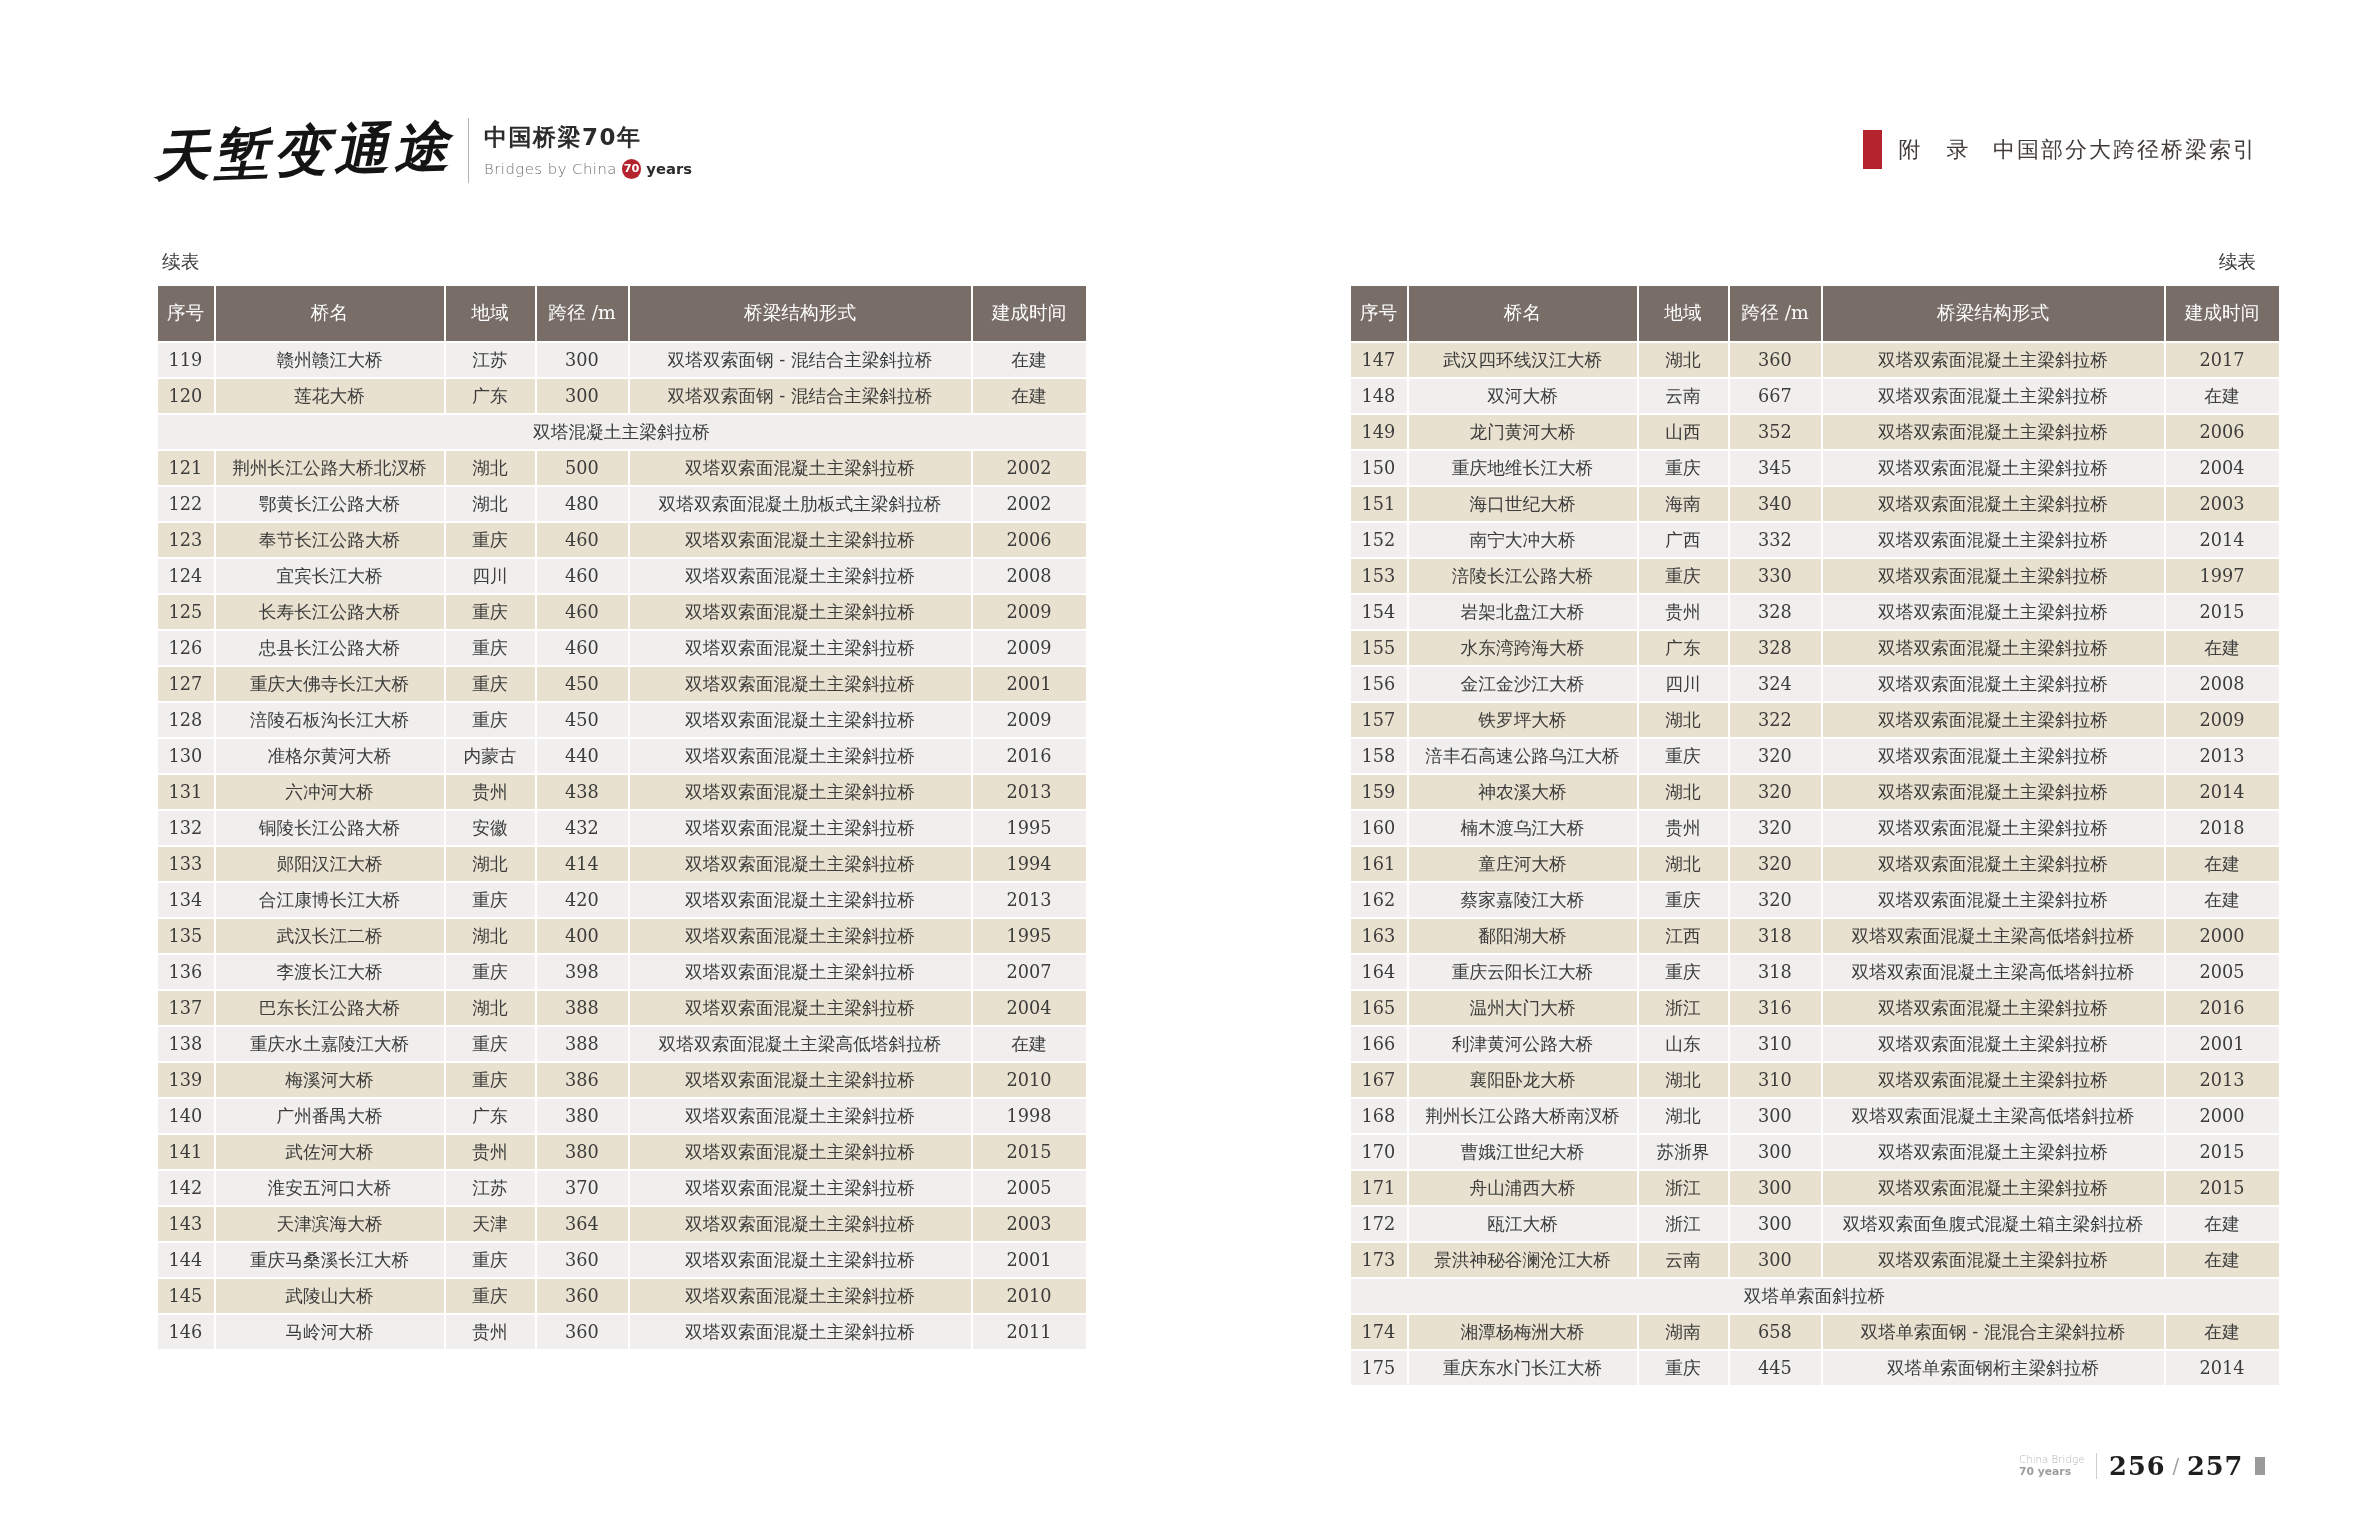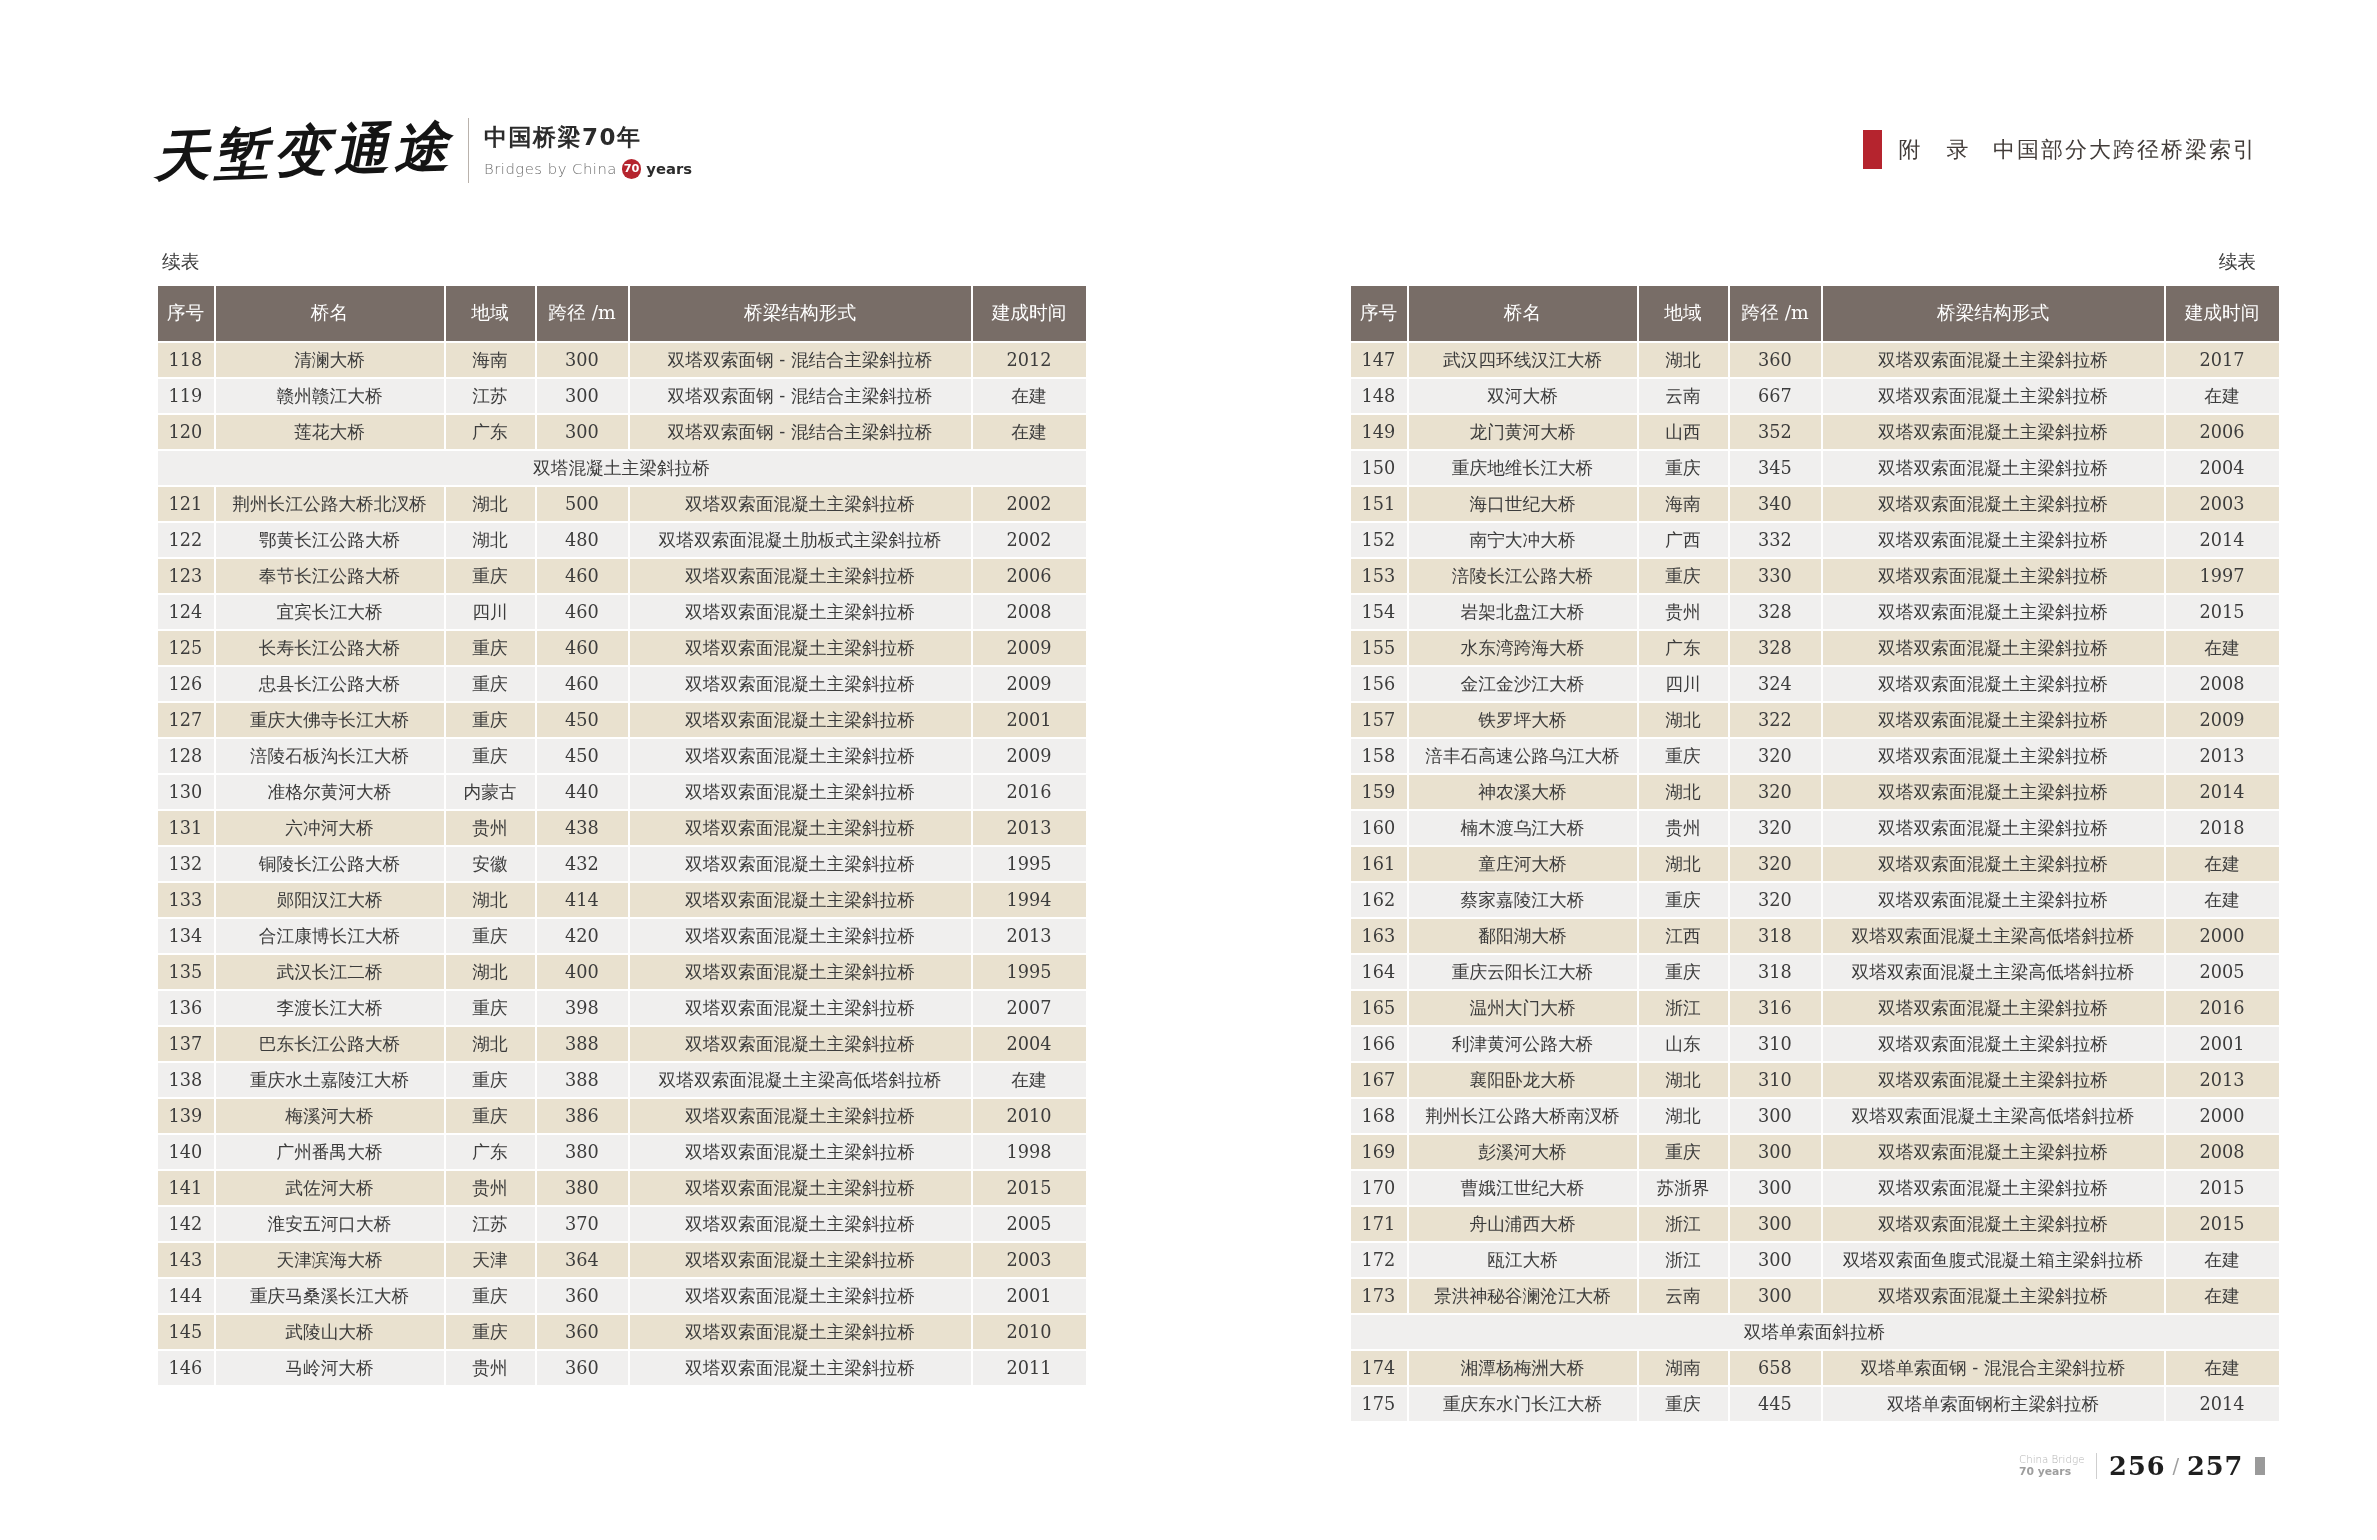--- a/index.html
+++ b/index.html
@@ -92,28 +92,20 @@
         <tr>
           <th>序号</th>
           <th>桥名</th>
           <th>地域</th>
           <th>跨径 /m</th>
           <th>桥梁结构形式</th>
           <th>建成时间</th>
         </tr>
       </thead>
       <tbody>
-        <tr class="beige">
-          <td>118</td>
-          <td>清澜大桥</td>
-          <td>海南</td>
-          <td>300</td>
-          <td>双塔双索面钢 - 混结合主梁斜拉桥</td>
-          <td>2012</td>
-        </tr>
         <tr class="gray">
           <td>119</td>
           <td>赣州赣江大桥</td>
           <td>江苏</td>
           <td>300</td>
           <td>双塔双索面钢 - 混结合主梁斜拉桥</td>
           <td>在建</td>
         </tr>
         <tr class="beige">
           <td>120</td>
@@ -511,28 +503,20 @@
           <td>双塔双索面混凝土主梁斜拉桥</td>
           <td>2013</td>
         </tr>
         <tr class="gray">
           <td>168</td>
           <td>荆州长江公路大桥南汊桥</td>
           <td>湖北</td>
           <td>300</td>
           <td>双塔双索面混凝土主梁高低塔斜拉桥</td>
           <td>2000</td>
-        </tr>
-        <tr class="beige">
-          <td>169</td>
-          <td>彭溪河大桥</td>
-          <td>重庆</td>
-          <td>300</td>
-          <td>双塔双索面混凝土主梁斜拉桥</td>
-          <td>2008</td>
         </tr>
         <tr class="gray">
           <td>170</td>
           <td>曹娥江世纪大桥</td>
           <td>苏浙界</td>
           <td>300</td>
           <td>双塔双索面混凝土主梁斜拉桥</td>
           <td>2015</td>
         </tr>
         <tr class="beige">

